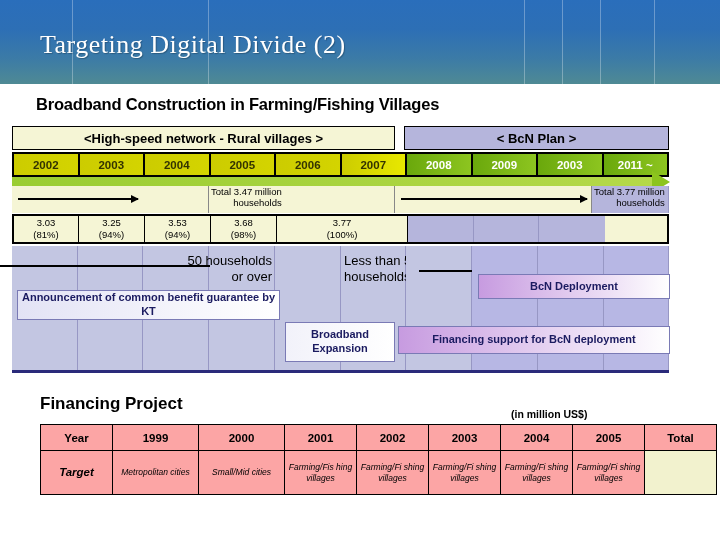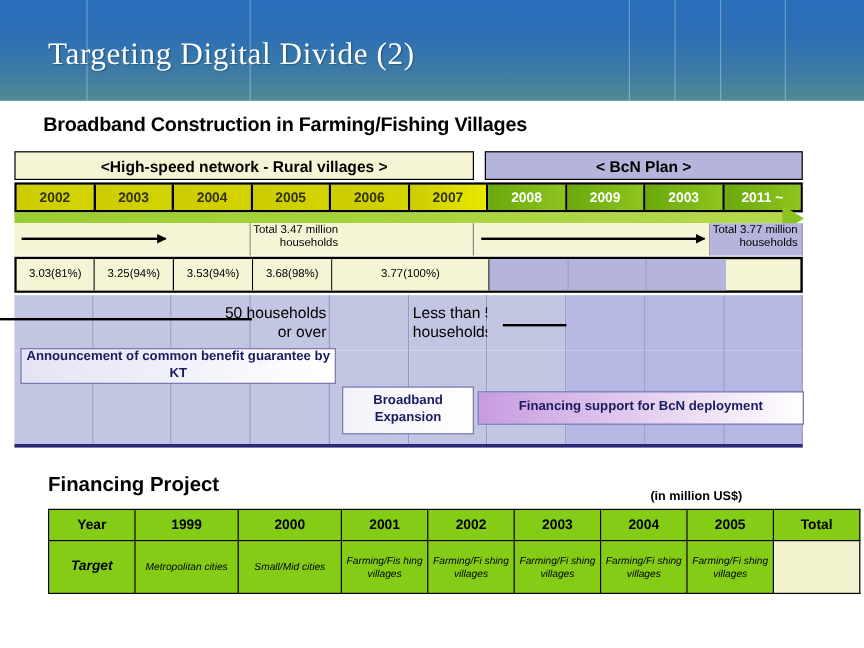--- a/index.html
+++ b/index.html
@@ -67,21 +67,21 @@
   .tot.lav { background:#B5B5DC; border-right:1px solid #9797c4; }
   .tot-lbl { font-size:9.5px; color:#000; text-align:right; line-height:1.15;
              padding:1px 3px 0 0; white-space:nowrap; }
   .arrow-h { position:absolute; left:6px; top:12px; height:1.5px; background:#000; }
   .arrow-h::after { content:""; position:absolute; right:-1px; top:-3.5px; width:0;height:0;
       border-top:4.5px solid transparent; border-bottom:4.5px solid transparent; border-left:8px solid #000; }
 
   
   .pcts { position:absolute; left:0; top:88px; width:657px; height:30px;
           border:2px solid #000; display:flex; background:#F5F5D5; }
-  .pct { border-right:1.5px solid #000; display:flex; flex-direction:row;
+  .pct { border-right:1.5px solid #000; display:flex; flex-direction:column;
          align-items:center; justify-content:center; background:#F5F5D5;
          font-size:9.5px; color:#000; line-height:1.25; }
   .pct.lav { background:#B5B5DC; border-right:1px solid #9797c4; }
   .pct:last-child { border-right:none; }
 
   
   .hh { position:absolute; left:0; top:120px; width:657px; height:46px; display:flex; }
   .hhcell { position:relative; border-right:1px solid #9797c4; background:#C3C6E2; }
   .hhcell.dk { background:#B7B7E4; }
   .hh-lbl { position:absolute; font-size:13px; color:#000; line-height:1.25; white-space:nowrap; }
@@ -102,25 +102,25 @@
           display:flex; align-items:center; justify-content:center; text-align:center;
           font-size:11px; font-weight:bold; color:#1b1b60; line-height:1.25; }
   .cbox.lv { background:linear-gradient(90deg,#E3E3F5,#FFFFFF); }
   .cbox.pk { background:linear-gradient(90deg,#C79BE0,#FFFFFF); }
   .cbox.wh { background:linear-gradient(90deg,#F2F2FA,#FFFFFF); }
 
   .baseline { position:absolute; left:0; top:244px; width:657px; height:3px; background:#2a2a7a; }
 
   
   .fin-title { position:absolute; left:40px; top:394px; font-size:17px; font-weight:bold; color:#000; }
-  .fin-note  { position:absolute; left:514px; top:408px; font-size:10.5px; font-weight:bold; color:#000;padding-left:28px; }
+  .fin-note  { position:absolute; left:483px; top:408px; font-size:10.5px; font-weight:bold; color:#000;padding-left:28px; }
 
   .ftable { position:absolute; left:40px; top:424px; width:630px;
             border-collapse:collapse; table-layout:fixed; }
-  .ftable td { border:1.5px solid #000; background:#84cc16; text-align:center;
+  .ftable td { border:1.5px solid #000; background:#fca5a5; text-align:center;
                color:#000; font-size:11px; height:26px; }
   .ftable td.lbl { font-weight:bold; font-size:11.5px; }
   .ftable tr.hdr td { font-weight:bold; font-size:11.5px; }
   .ftable tr.target td { height:44px; font-size:8.5px; line-height:1.25; font-weight:normal;font-style:italic; }
   .ftable tr.target td.lbl { font-size:11.5px; font-weight:bold; }
   .ftable td.empty { background:#F2F2CE; }
 </style>
 </head>
 <body>
 
@@ -241,20 +241,21 @@
     <div class="lowcell dk" style="width:66px"></div>
     <div class="lowcell dk" style="width:66px"></div>
     <div class="lowcell dk" style="width:65px"></div>
   </div>
 
   <div class="cbox lv" style="left:5px;top:164px;width:263px;height:30px">Announcement of common benefit guarantee by KT</div>
 
 
   <div class="cbox wh" style="left:273px;top:196px;width:110px;height:40px">Broadband Expansion</div>
 
+  <div class="cbox pk" style="left:466px;top:148px;width:192px;height:25px">BcN Deployment</div>
 
   <div class="cbox pk" style="left:386px;top:200px;width:272px;height:28px">Financing support for BcN deployment</div>
 
   <div class="baseline"></div>
 </div>
 
 <div class="fin-title">Financing Project</div>
 <div class="fin-note">(in million US$)</div>
 
 <table class="ftable">

